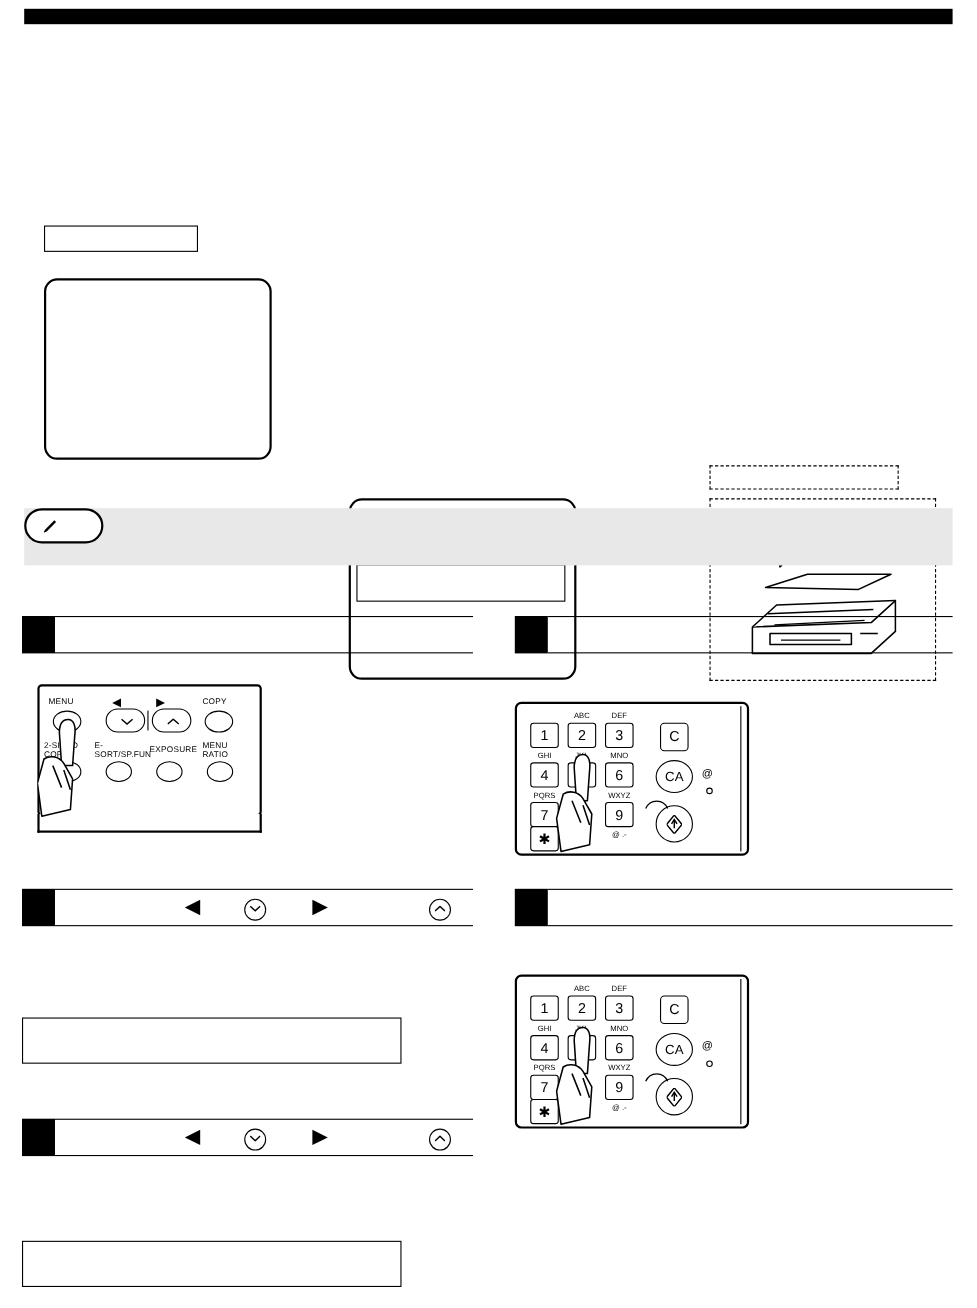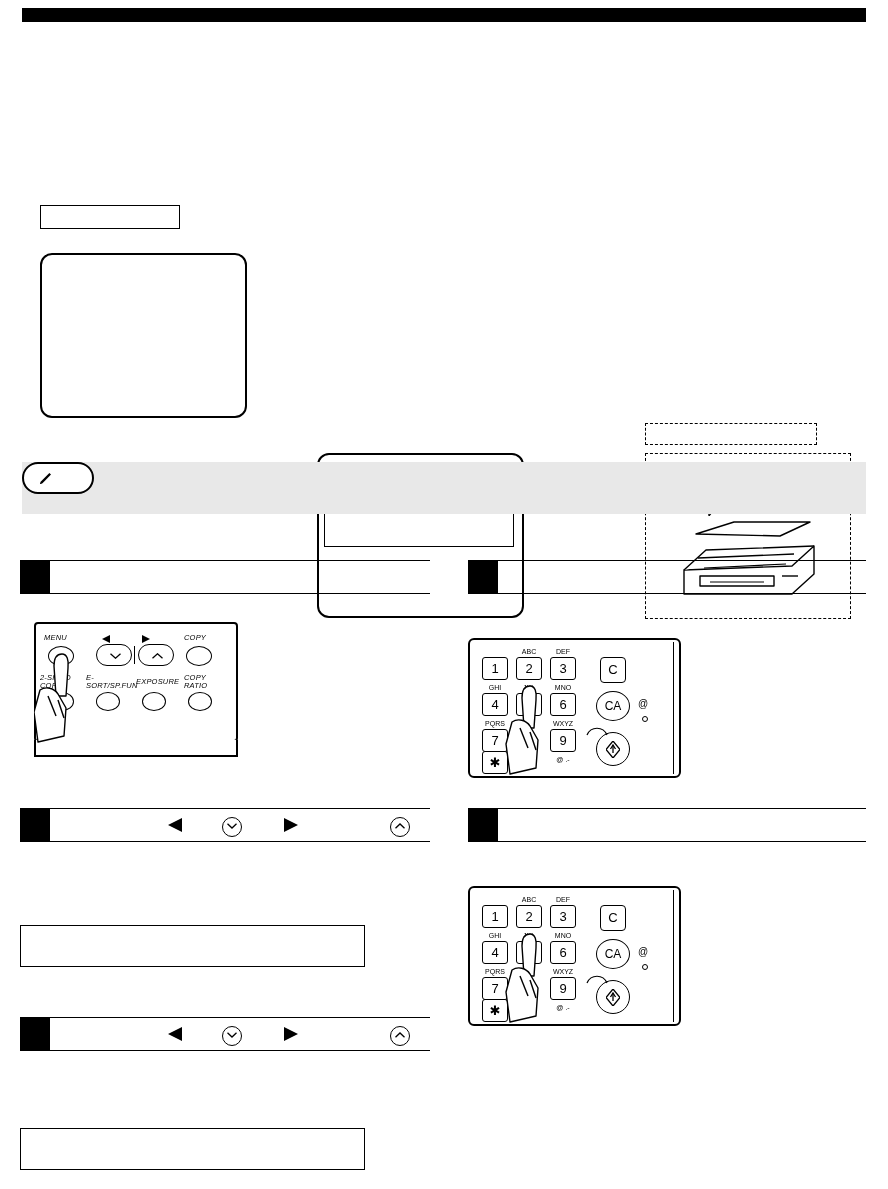--- a/index.html
+++ b/index.html
@@ -205,21 +205,20 @@
     border: 2px solid #000;
     border-top: none;
     background: #fff;
     box-sizing: border-box;
   }
   .op-lbl {
     position: absolute;
     font-size: 7.5px;
     line-height: 8px;
     letter-spacing: 0.2px;
-    font-style: italic;
   }
   .op-btn {
     position: absolute;
     border: 1.5px solid #000;
     border-radius: 50%;
     background: #fff;
     box-sizing: border-box;
   }
   .op-arrowgrp {
     position: absolute;
@@ -456,21 +455,21 @@
       <div class="oval-key" style="left:42px; top:0;">
         <svg class="chev" viewBox="0 0 11 6">
           <polyline points="0.5,5.2 5.5,0.8 10.5,5.2" fill="none" stroke="#000" stroke-width="1.3"></polyline>
         </svg>
       </div>
     </div>
 
     <div class="op-lbl" style="left:6px; top:52px; width:34px;">2-SIDED COPY</div>
     <div class="op-lbl" style="left:52px; top:52px; width:44px;">E-SORT/SP.FUN</div>
     <div class="op-lbl" style="left:102px; top:56px; width:44px;">EXPOSURE</div>
-    <div class="op-lbl" style="left:150px; top:52px; width:36px;">COPY RATIO</div>
+    <div class="op-lbl" style="left:150px; top:52px; width:36px;">MENU RATIO</div>
 
     <div class="op-btn" style="left:16px; top:70px; width:24px; height:19px;"></div>
     <div class="op-btn" style="left:62px; top:70px; width:24px; height:19px;"></div>
     <div class="op-btn" style="left:108px; top:70px; width:24px; height:19px;"></div>
     <div class="op-btn" style="left:154px; top:70px; width:24px; height:19px;"></div>
 
     <svg style="position:absolute; left:0px; top:28px;" width="78" height="105" viewBox="0 0 78 105">
       <g fill="#fff" stroke="#000" stroke-width="1.4" stroke-linejoin="round">
         <path d="M28,4 C33,4 35,10 34,18 L32,46 L22,46 L20,16 C20,8 23,4 28,4 Z"></path>
         <path d="M6,40 C12,36 20,38 24,44 L32,58 L30,86 L4,92 L0,62 Z"></path>

